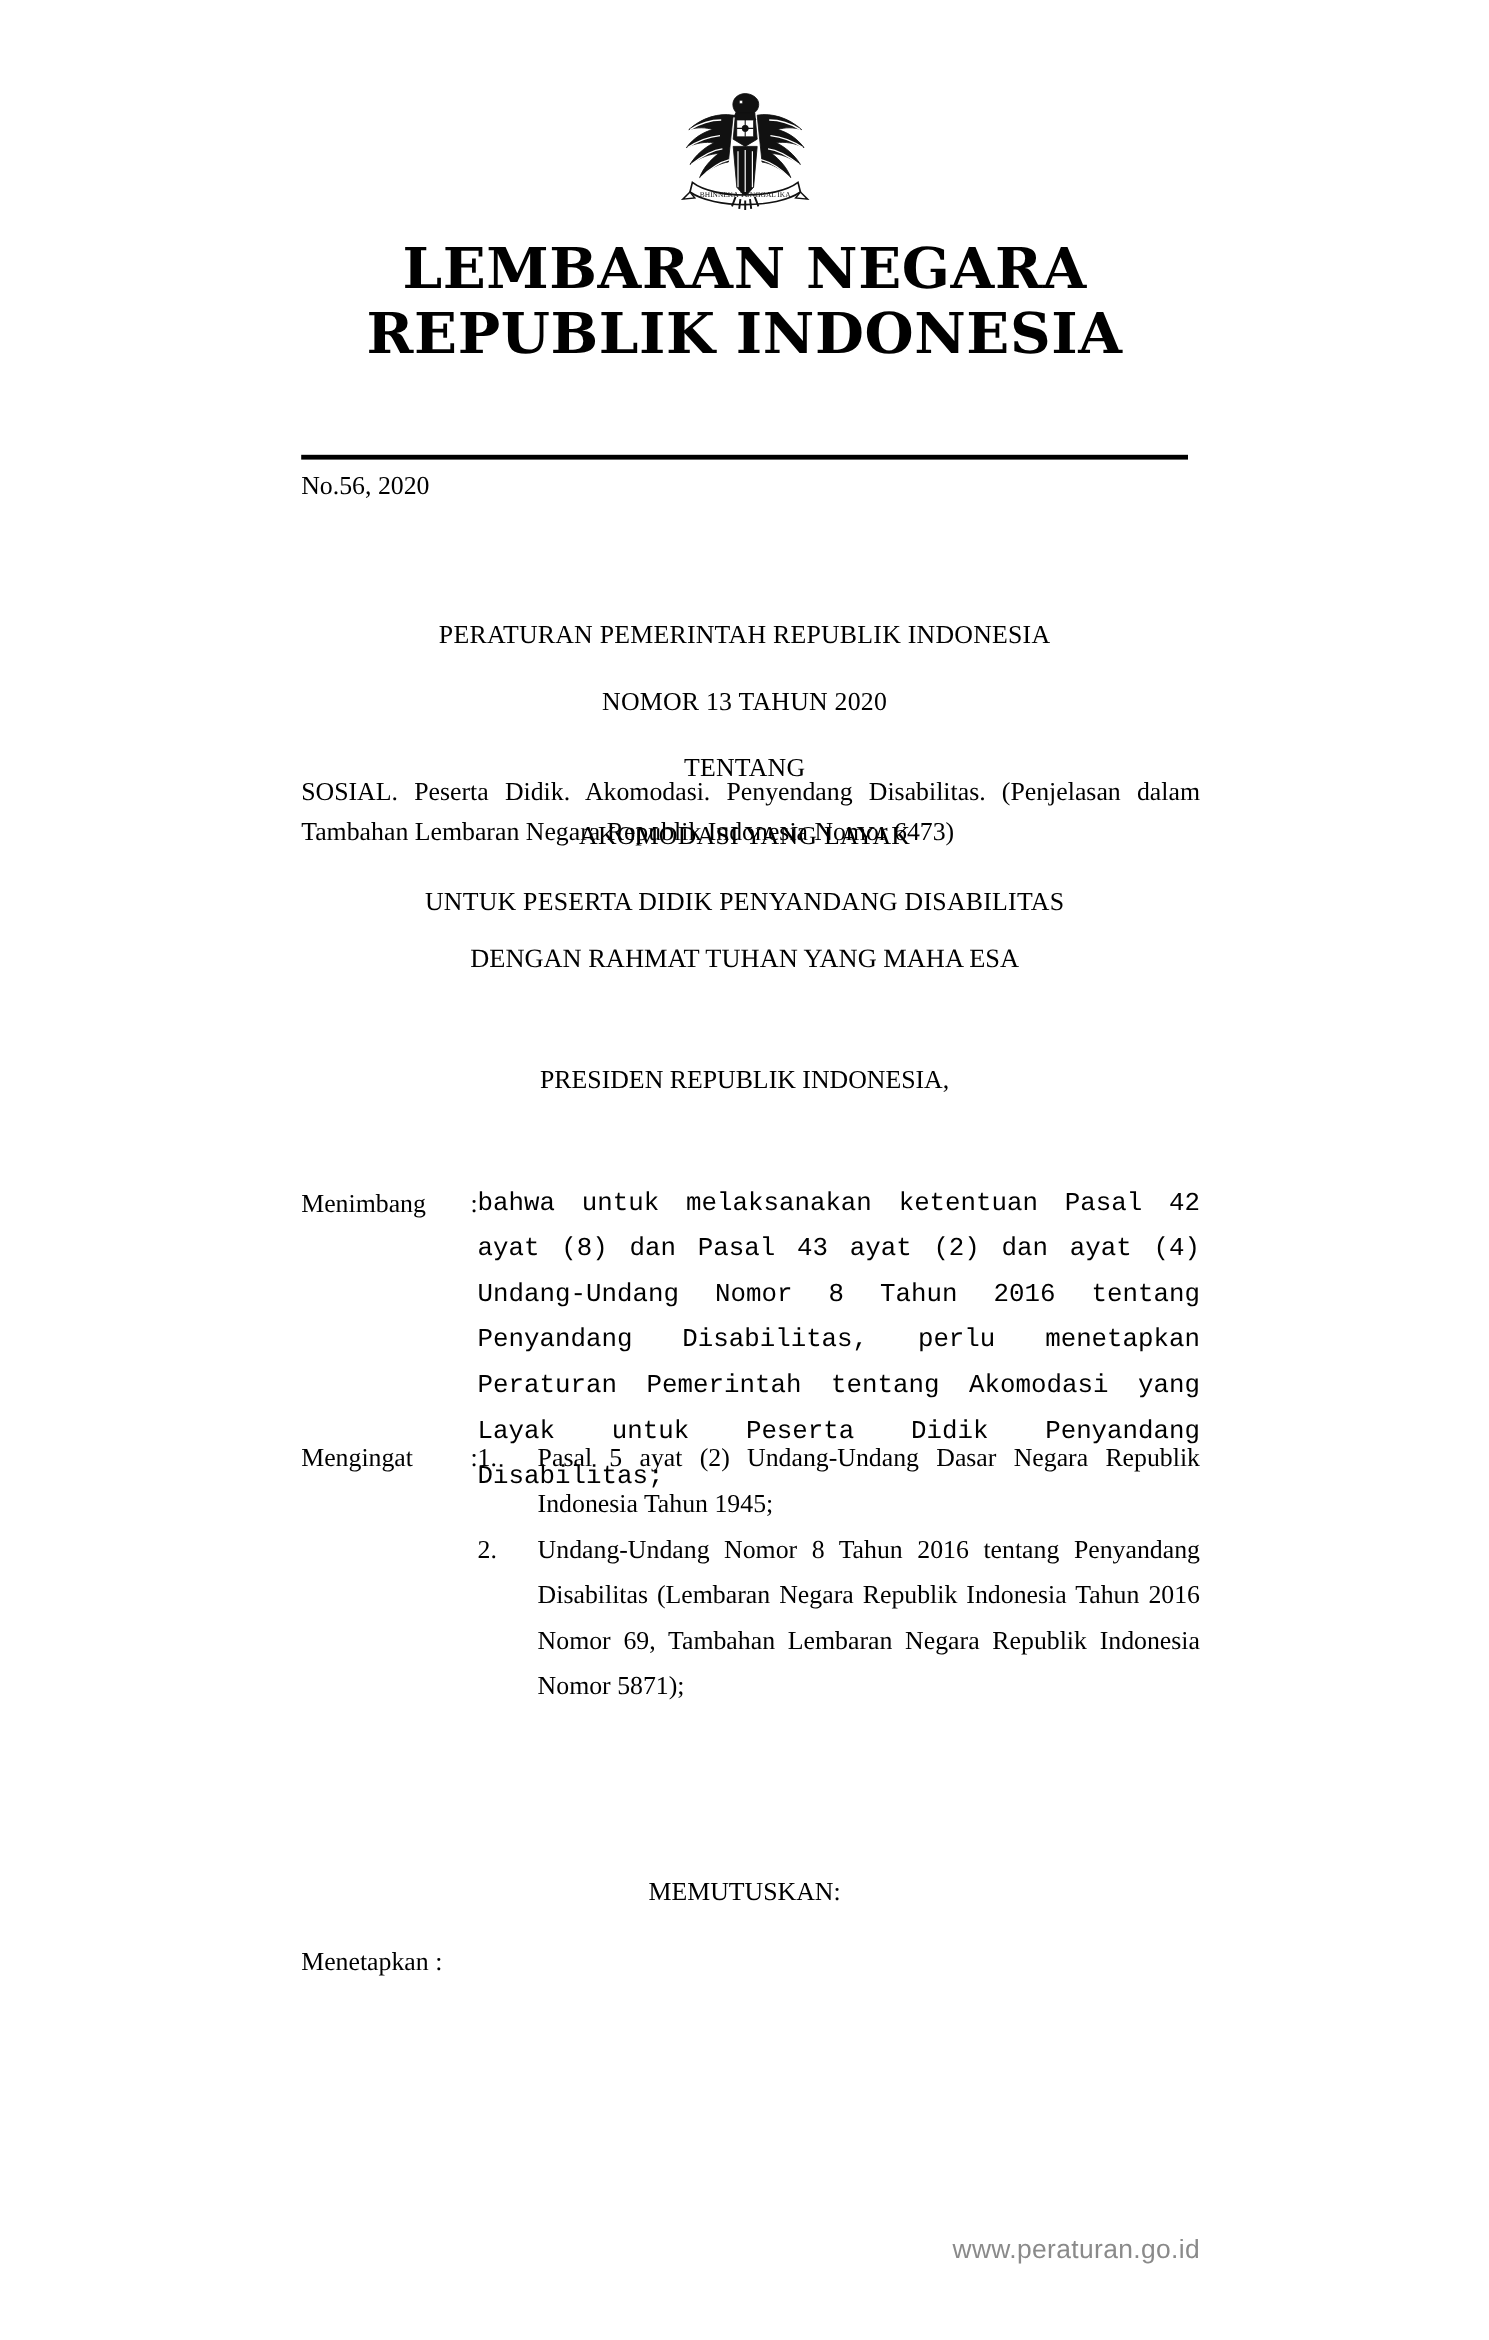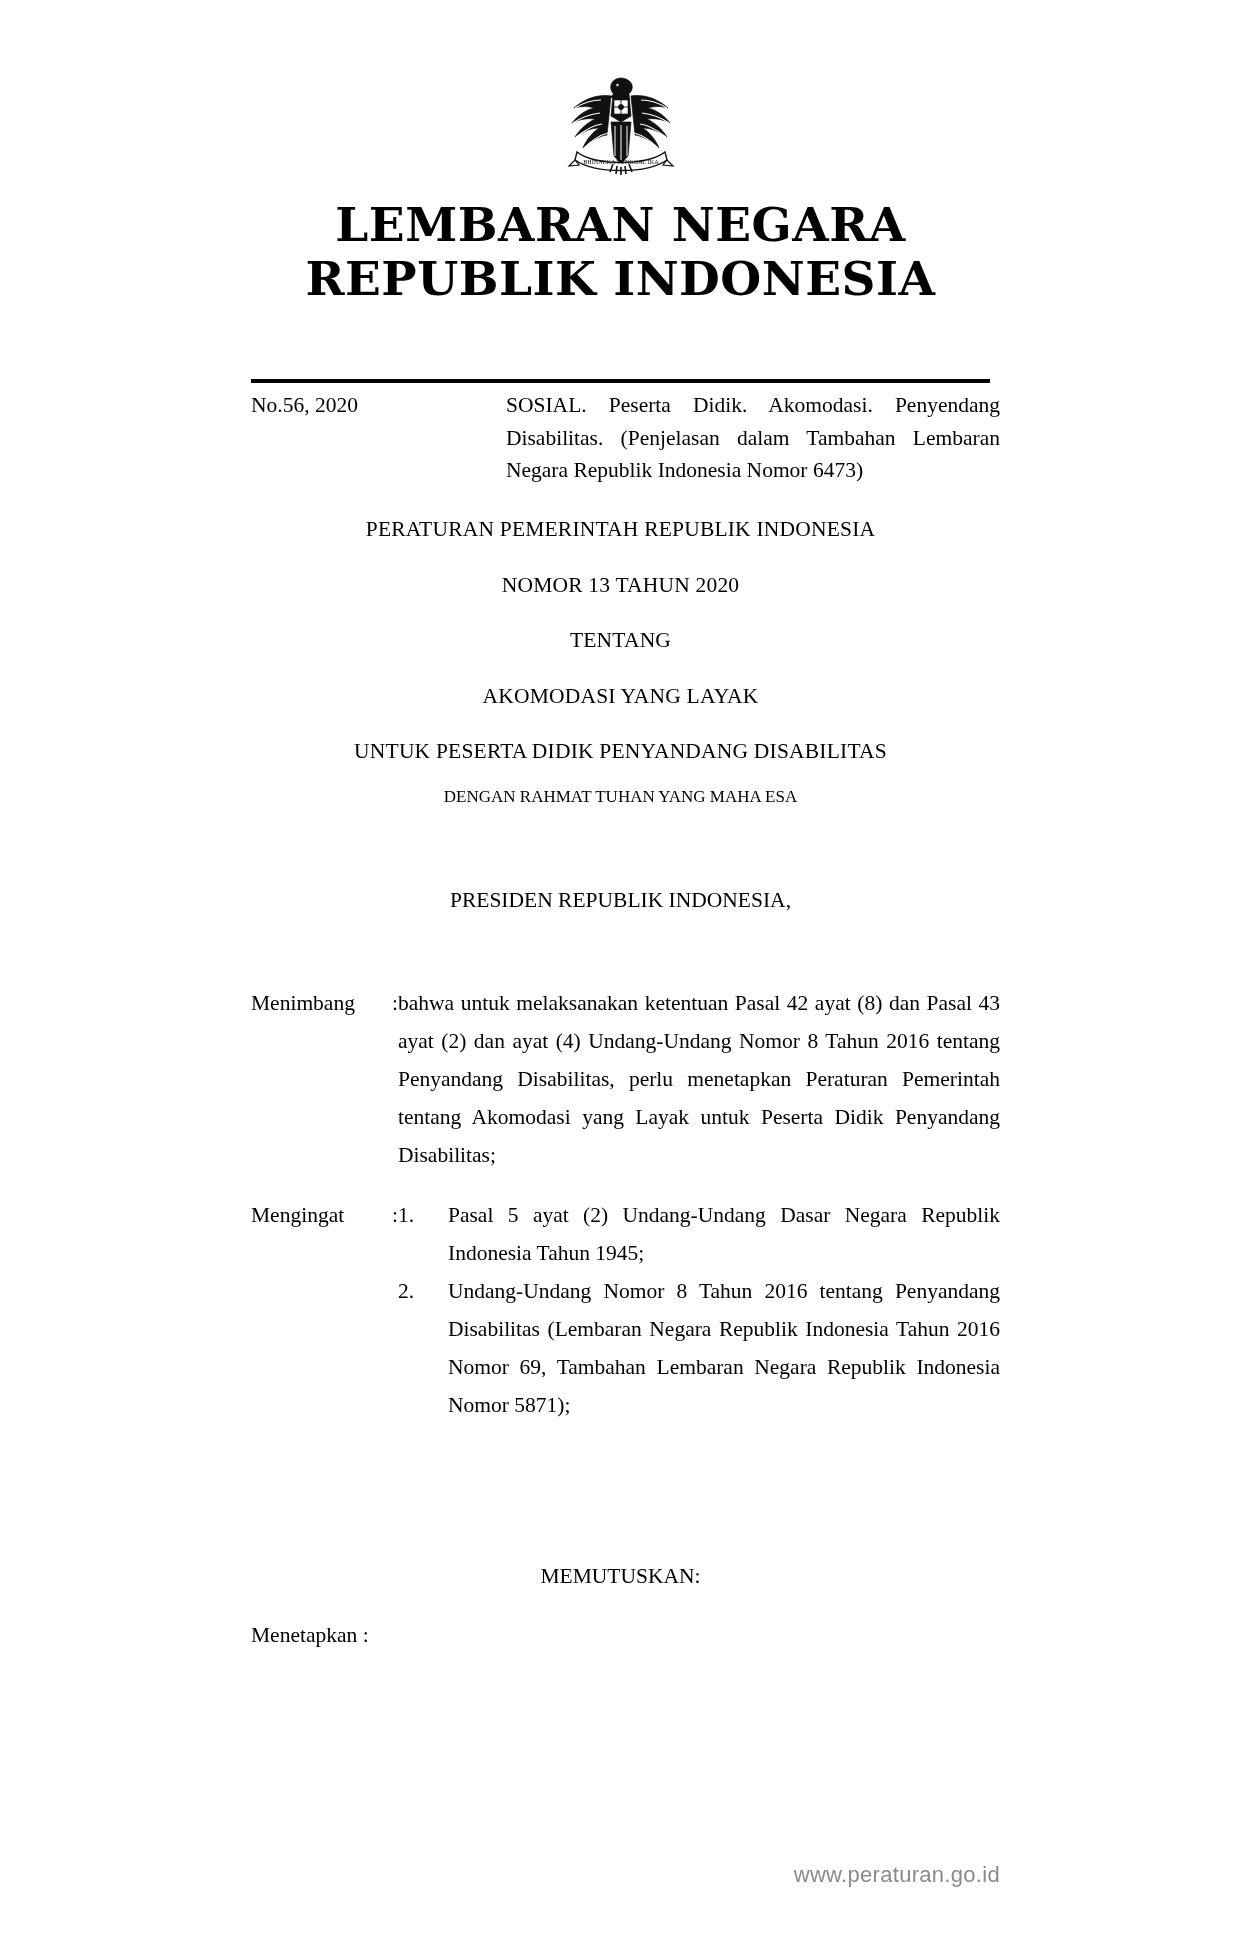--- a/index.html
+++ b/index.html
@@ -58,20 +58,21 @@
   }
 
   
   .meta {
     position: absolute;
     top: 389px;
     left: 138px;
     right: 128px;
     display: flex;
     align-items: flex-start;
+    flex-direction: column;
   }
   .meta-no {
     flex: 0 0 255px;
     font-size: 21.5px;
     line-height: 1.52;
     white-space: nowrap;
   }
   .meta-subject {
     flex: 1 1 auto;
     font-size: 21.5px;
@@ -95,21 +96,21 @@
     letter-spacing: 0.2px;
   }
   .heading .hl:last-child { margin-bottom: 0; }
 
   .mandate {
     position: absolute;
     top: 788px;
     left: 0;
     width: 100%;
     text-align: center;
-    font-size: 17px;
+    font-size: 22px;
     line-height: 1.0;
   }
   .president {
     position: absolute;
     top: 890px;
     left: 0;
     width: 100%;
     text-align: center;
     font-size: 21.5px;
     line-height: 1.0;
@@ -135,20 +136,21 @@
   .clause-label.plain {
     display: block;
   }
   .clause-body {
     flex: 1 1 auto;
     text-align: justify;
     text-justify: inter-word;
   }
   .clause-body > p {
     margin: 0;
+    font-family: Liberation Mono, monospace;
   }
 
   
   .num-list {
     flex: 1 1 auto;
   }
   .num-item {
     display: flex;
     align-items: flex-start;
   }

